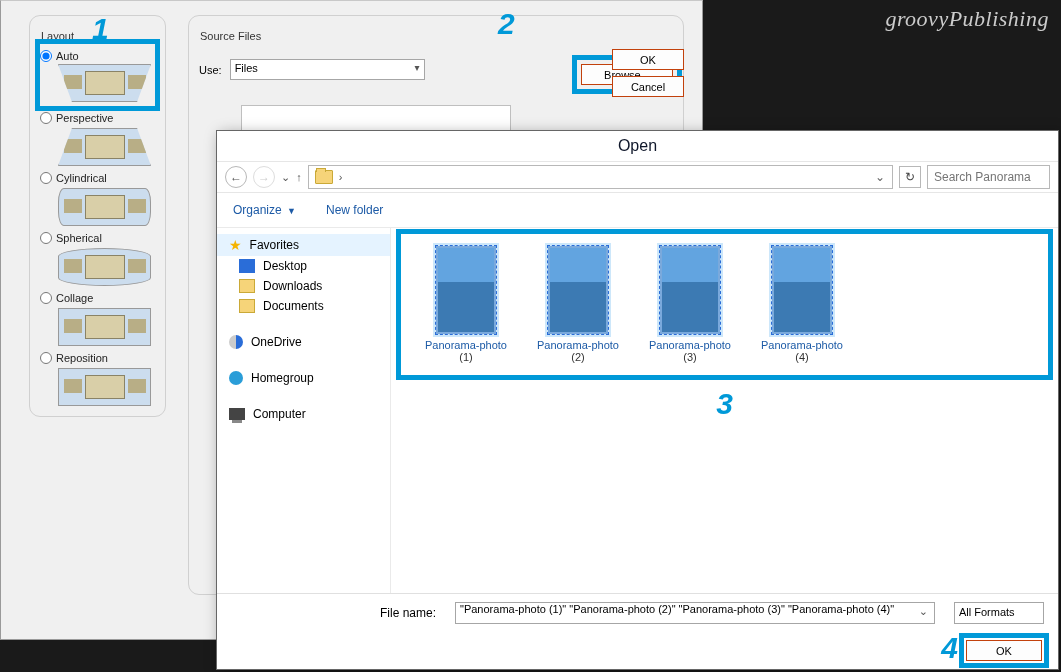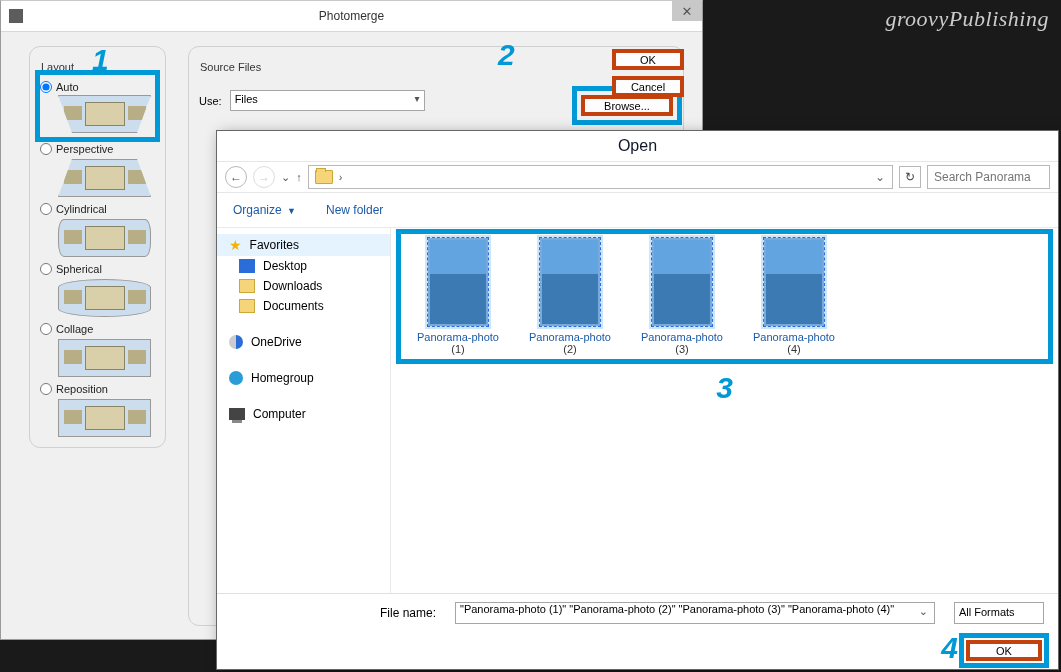--- a/index.html
+++ b/index.html
@@ -30,21 +30,21 @@
   .thumb.sph { border-radius: 50% / 22%; }
   .highlight-box { outline: 5px solid #0099d8; outline-offset: -2px; }
   .step-num { position:absolute; font-size:30px; font-weight:700; color:#0099d8; font-style:italic; z-index:5; }
 
   .src-col { flex:1; }
   .use-row { display:flex; align-items:center; gap:8px; margin-top:6px; }
   .use-row label { font-size:11px; }
   .combo { width:195px; height:21px; background:#fff; border:1px solid #a6a6a6; font-size:11px; padding:2px 4px; position:relative;}
   .combo:after{content:"▾"; position:absolute; right:4px; top:2px; color:#555; font-size:10px;}
   .file-list-outer { margin-top:16px; border:1px solid #bfbfbf; height:240px; width:270px; background:#fff; margin-left:42px;}
-  .win-btn { width:72px; height:21px; background: #fdfdfd; border:4px solid #c2410c; font-size:11px; display:flex; align-items:center; justify-content:center; cursor:pointer;}
+  .win-btn { width:72px; height:21px; background: #fdfdfd; border:1px solid #c2410c; font-size:11px; display:flex; align-items:center; justify-content:center; cursor:pointer;}
   .browse-area { display:flex; flex-direction:column; gap:6px; align-items:flex-end; }
   .browse-wrap { outline:5px solid #0099d8; padding:4px; margin-top:10px; margin-right:-4px;}
 
   .pm-right { position:absolute; right:18px; top:48px; display:flex; flex-direction:column; gap:6px; }
 
   
   .open-dialog { position:absolute; top:130px; left:216px; width:843px; height:540px; background:#fff; border:1px solid #666; box-shadow: 4px 4px 14px rgba(0,0,0,.4); }
   .od-title { height:30px; background:#fff; border-bottom:none; display:flex; align-items:center; justify-content:center; font-size:16px; color:#0f172a; }
   .od-nav { height:32px; background:#fff; border-top:1px solid #e6e6e6; border-bottom:1px solid #e6e6e6; display:flex; align-items:center; padding:0 8px; gap:6px; }
   .navbtn { width:22px; height:22px; border:1px solid #b8b8b8; border-radius:50%; display:flex; align-items:center; justify-content:center; font-size:12px; color:#555; }
@@ -71,21 +71,21 @@
   .star { color:#f5b301; font-size:14px; }
   .desktop-ico{ background:#2a6dd8; }
   .dl-ico { background:#f6d479; border:1px solid #caa937; }
   .doc-ico { background:#f6d479; border:1px solid #caa937; }
   .od-ico { width:14px; height:14px; border-radius:50%; background:conic-gradient(#2a6dd8 0 180deg,#ccc 180deg 360deg);}
   .hg-ico { width:14px; height:14px; border-radius:50%; background:#2a9dd8;}
   .pc-ico { width:16px; height:12px; background:#444; position:relative;}
   .pc-ico:after{content:"";position:absolute;bottom:-3px;left:3px;width:10px;height:3px;background:#888;}
 
   .files-pane { flex:1; position:relative; padding:6px 10px; }
-  .files-highlight { outline:5px solid #0099d8; padding:4px; display:flex; gap:6px; position:relative; }
+  .files-highlight { outline:5px solid #0099d8; padding:12px; display:flex; gap:6px; position:relative; }
   .thumb-card { width:106px; text-align:center; font-size:11px; color:#1c5aa6; }
   .thumb-card .pic { width:60px; height:88px; margin:0 auto 5px; border:2px solid #7aa9dc; background:linear-gradient(#62a4e0 0 40%, #3c7ab3 40% 100%); position:relative; box-shadow:0 0 0 3px #cde7fa;}
   .thumb-card.sel .pic { outline:1px dashed #2a6dd8; }
   .thumb-card .label2 { color:#333; display:block; }
   .step3 { position:absolute; bottom:-46px; left:50%; transform:translateX(-50%); }
 
   .od-footer { position:absolute; bottom:0; left:0; right:0; height:76px; border-top:1px solid #e0e0e0; padding: 8px 14px; background:#fff; }
   .fn-row { display:flex; align-items:center; gap:19px; }
   .fn-label { font-size:12px; width:68px; text-align:right; }
   .fn-input { flex:1; height:22px; border:1px solid #a6a6a6; font-size:11px; padding:0 4px; position:relative; background:#fff;}
@@ -93,25 +93,20 @@
   .fmt { width:90px; height:22px; border:1px solid #a6a6a6; font-size:11px; padding:3px 4px; }
   .ok-wrap{ position:absolute; right:14px; bottom:6px; outline:5px solid #0099d8; padding:2px;}
   .step4 { position:absolute; right:100px; bottom:4px; }
 </style>
 </head>
 <body>
 
 <div class="watermark">groovyPublishing</div>
 
 <div class="pm-dialog">
-  <div class="pm-title">
-    <div class="pm-icon"></div>
-    <span>Photomerge</span>
-    <div class="pm-close">✕</div>
-  </div>
   <div class="pm-body">
     <div>
       <div class="fs layout-col" style="position:relative;">
         <span class="fs-legend">Layout</span>
         <div class="step-num" style="top:-4px; left:62px;">1</div>
         <div class="layout-opts">
           <div class="highlight-box" style="padding:4px 2px 6px; margin:-2px;">
             <label class="opt">
                 <input type="radio" checked="" style="">
                 <span>Auto</span>

